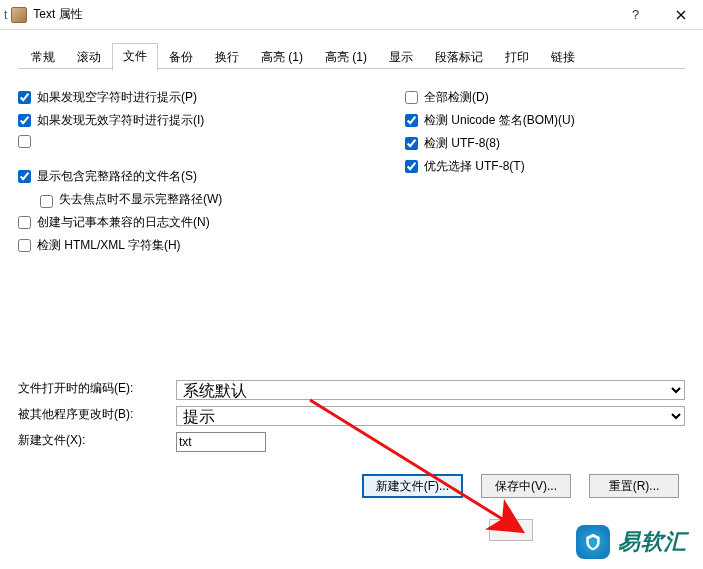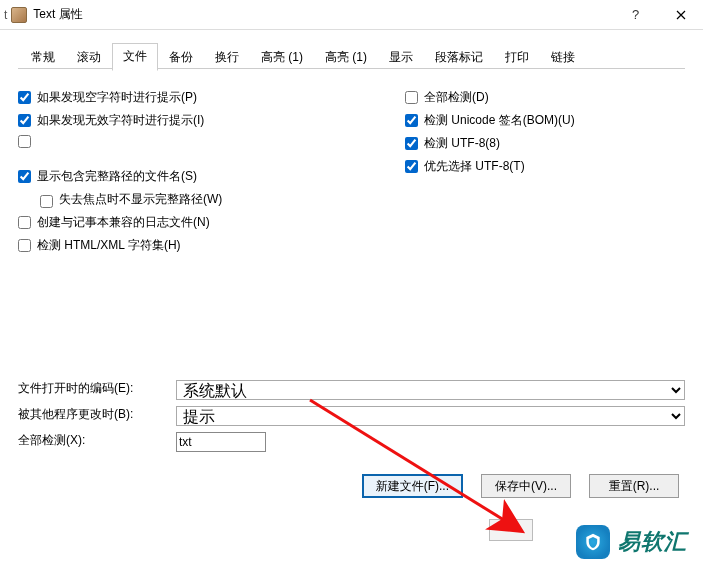--- a/index.html
+++ b/index.html
@@ -195,21 +195,21 @@
         <option>系统默认</option>
       </select>
     </div>
     <div class="form-row">
       <div class="lbl">被其他程序更改时(B):</div>
       <select>
         <option>提示</option>
       </select>
     </div>
     <div class="form-row">
-      <div class="lbl">全部检测(X):</div>
+      <div class="lbl">新建文件(X):</div>
       <input type="text" value="txt" style="">
     </div>
   </div>
 
   <div class="buttons">
     <div class="btn primary">新建文件(F)...</div>
     <div class="btn">保存中(V)...</div>
     <div class="btn">重置(R)...</div>
   </div>
 </div>

